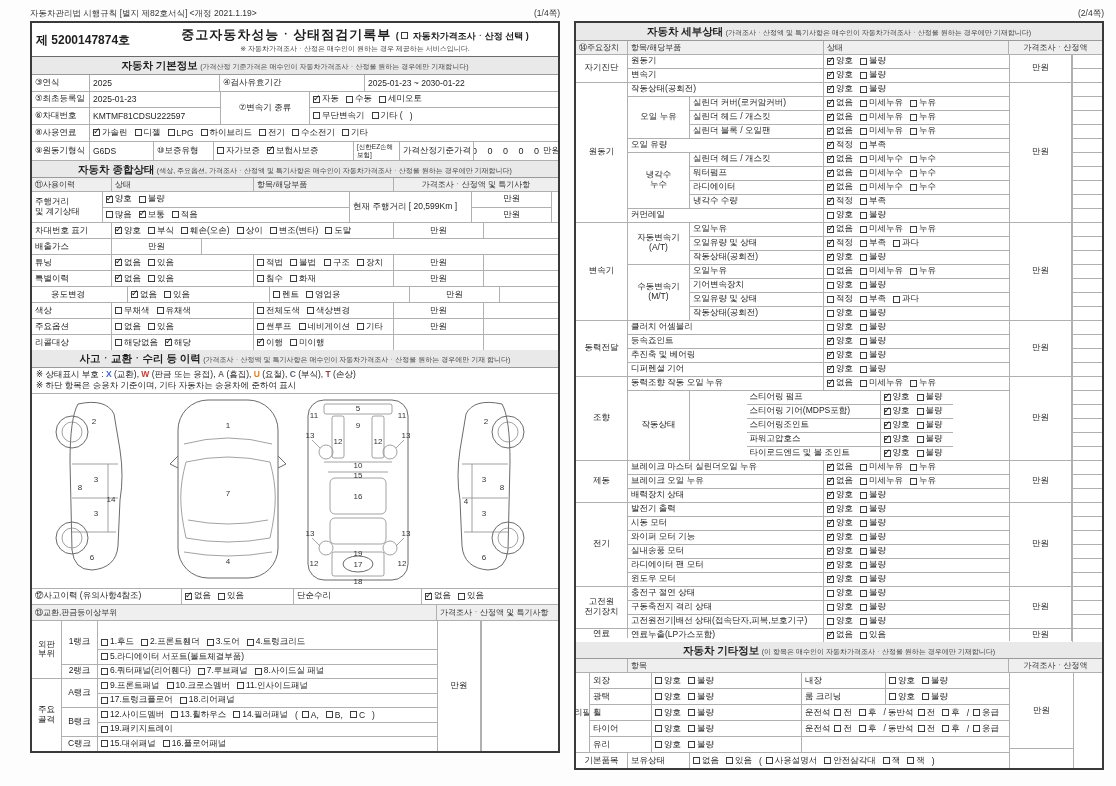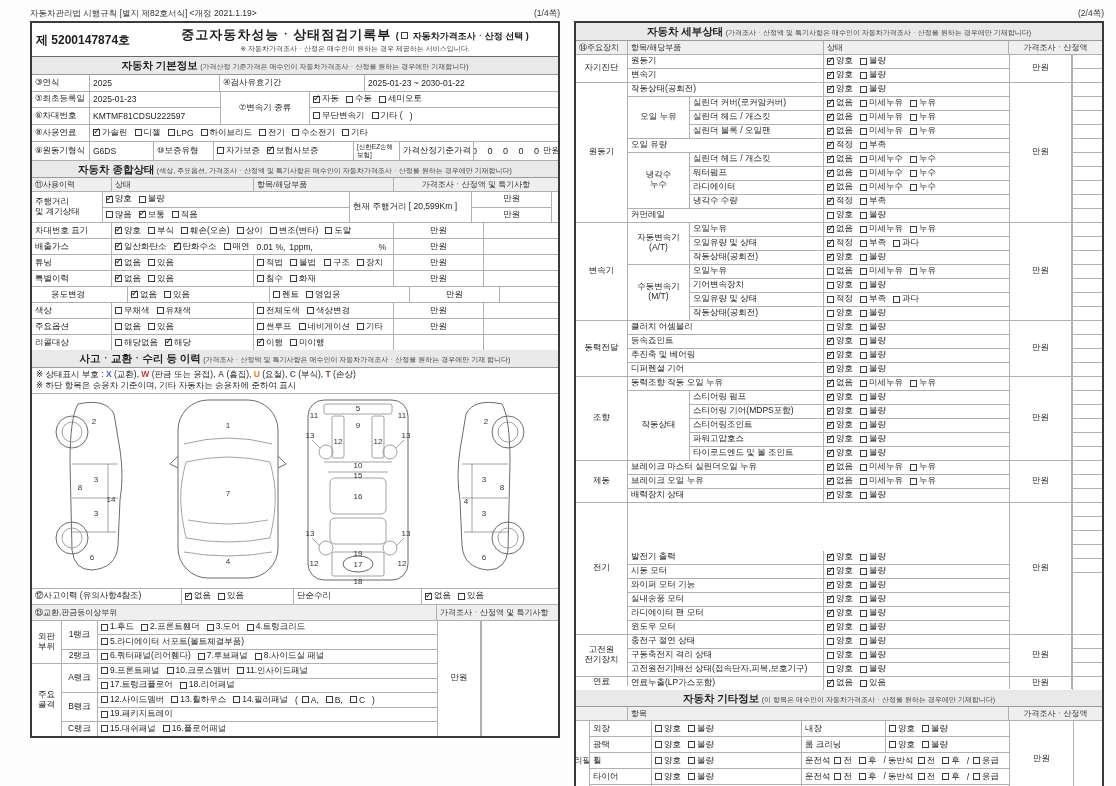--- a/index.html
+++ b/index.html
@@ -257,38 +257,20 @@
               <span class="opt">
                 <span class="cb"></span>
                 <span>도말</span>
               </span>
             </div>
             <div class="c ctr" style="width: 90px;">만원</div>
             <div class="c last" style="flex: 1 1 0%;"></div>
           </div>
           <div class="row" style="height: 15px;">
             <div class="c lbl" style="width: 80px;">배출가스</div>
-            <div class="c" style="width: 282px; display: flex;">
-              <span class="opt">
-                <span class="cb on"></span>
-                <span>일산화탄소</span>
-              </span>
-              <span class="opt">
-                <span class="cb on"></span>
-                <span>탄화수소</span>
-              </span>
-              <span class="opt">
-                <span class="cb"></span>
-                <span>매연</span>
-              </span>
-              <span class="opt txt">0.01 %,</span>
-              <span class="opt txt">1ppm,</span>
-              <span class="sp"></span>
-              <span class="opt txt">%</span>
-            </div>
             <div class="c ctr" style="width: 90px;">만원</div>
             <div class="c last" style="flex: 1 1 0%;"></div>
           </div>
           <div class="row" style="height: 15px;">
             <div class="c lbl" style="width: 80px;">튜닝</div>
             <div class="c" style="width: 142px;">
               <span class="opt">
                 <span class="cb on"></span>
                 <span>없음</span>
               </span>
@@ -573,21 +555,21 @@
       <div id="panels-table">
           <div class="row" style="align-items: stretch;">
             <div class="stack" style="width: 405px;">
               <div class="row">
                 <div class="c ctr pre" style="width: 30px;">외판
 부위</div>
                 <div class="stack" style="flex: 1 1 0%;">
                   <div class="row">
                     <div class="c ctr" style="width: 36px;">1랭크</div>
                     <div class="stack" style="flex: 1 1 0%;">
-                      <div class="row" style="height: 13.5px;">
+                      <div class="row" style="height: 13.5px; margin-top: 15px;">
                         <div class="c last" style="flex: 1 1 0%;">
                           <span class="opt">
                             <span class="cb"></span>
                             <span>1.후드</span>
                           </span>
                           <span class="opt">
                             <span class="cb"></span>
                             <span>2.프론트휀더</span>
                           </span>
                           <span class="opt">
@@ -1235,21 +1217,21 @@
                     <span>미세누유</span>
                   </span>
                   <span class="opt">
                     <span class="cb"></span>
                     <span>누유</span>
                   </span>
                 </div>
               </div>
               <div class="row">
                 <div class="c ctr pre" style="width: 62px;">작동상태</div>
-                <div class="stack" style="flex: 1 1 0%;">
+                <div class="stack" style="flex: 1 1 0%; align-items: center;">
                   <div class="row" style="height: 13px;">
                     <div class="c" style="width: 134px;">스티어링 펌프</div>
                     <div class="c last" style="flex: 1 1 0%;">
                       <span class="opt">
                         <span class="cb on"></span>
                         <span>양호</span>
                       </span>
                       <span class="opt">
                         <span class="cb"></span>
                         <span>불량</span>
@@ -1392,21 +1374,21 @@
               <div class="row" style="height: 13px;">
                 <div class="c last" style="flex: 1 1 0%;"></div>
               </div>
               <div class="row" style="height: 13px;">
                 <div class="c last" style="flex: 1 1 0%;"></div>
               </div>
             </div>
           </div>
           <div class="row" style="align-items: stretch;">
             <div class="c ctr pre" style="width: 52px;">전기</div>
-            <div class="stack" style="width: 381px; margin-top: 48px;">
+            <div class="stack" style="width: 381px;">
               <div class="row" style="height: 13px;">
                 <div class="c" style="width: 196px;">발전기 출력</div>
                 <div class="c last" style="flex: 1 1 0%;">
                   <span class="opt">
                     <span class="cb on"></span>
                     <span>양호</span>
                   </span>
                   <span class="opt">
                     <span class="cb"></span>
                     <span>불량</span>

